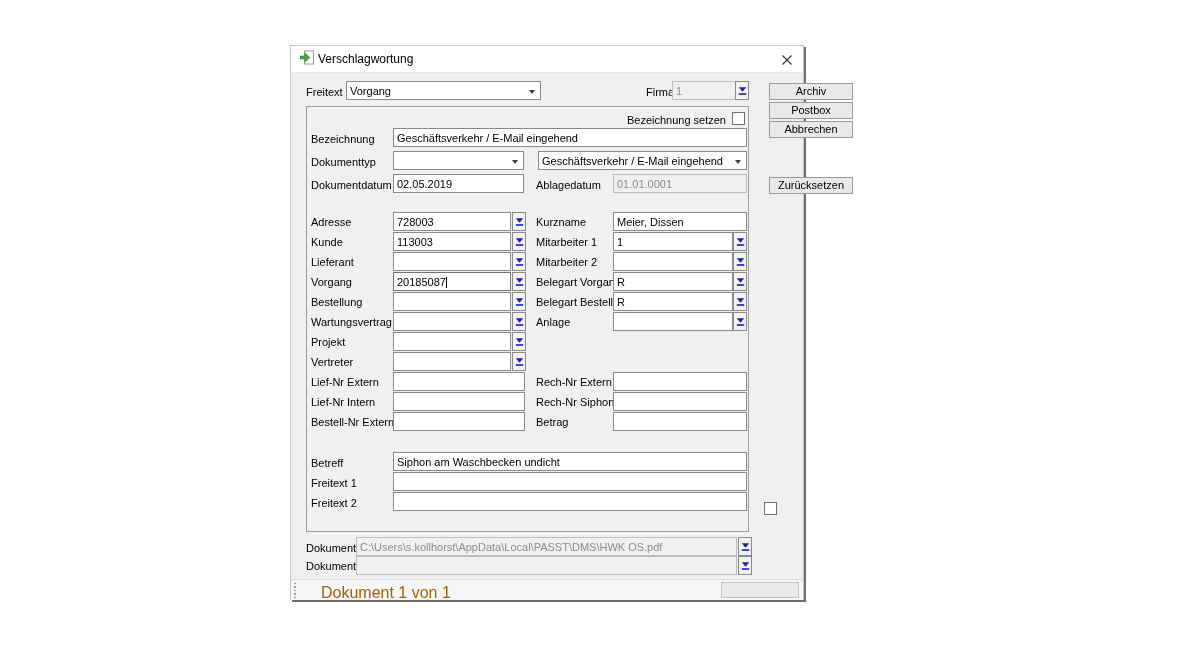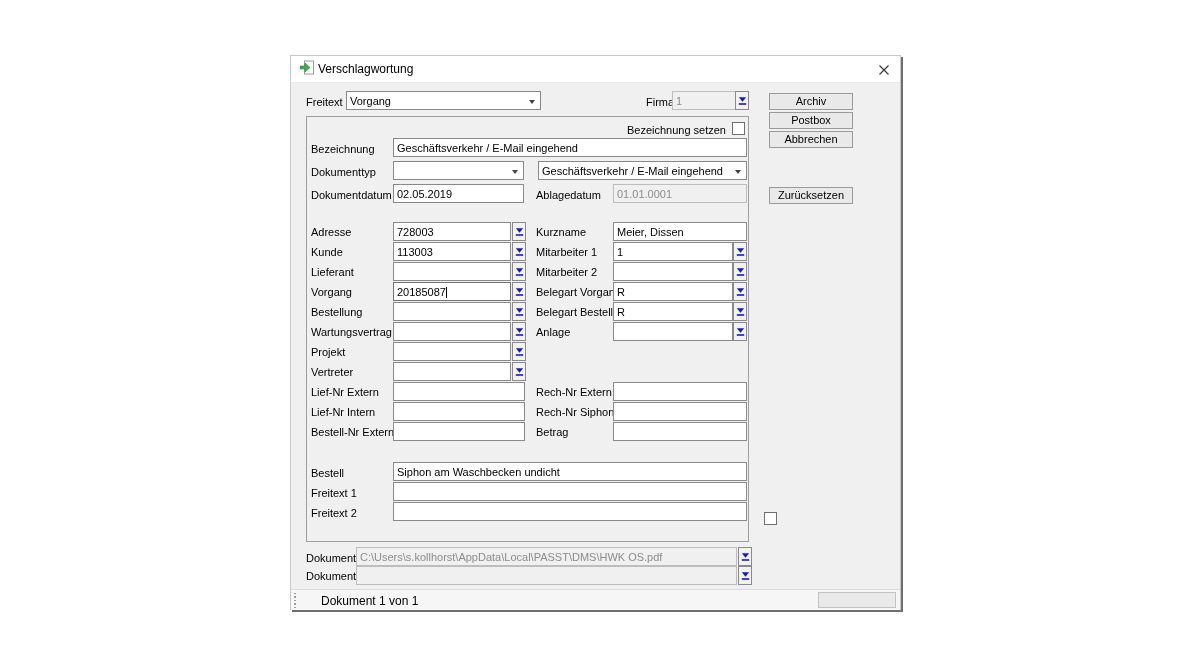--- a/index.html
+++ b/index.html
@@ -2,21 +2,21 @@
 <html><head>
 <meta charset="utf-8">
 <style>
   html,body { margin:0; padding:0; }
   body {
     width:1180px; height:650px; position:relative; background:#ffffff;
     font-family:"Liberation Sans","DejaVu Sans",sans-serif;
     -webkit-font-smoothing:antialiased;
   }
   .dialog {
-    position:absolute; left:290px; top:55px; width:611px; height:555px;
+    position:absolute; left:290px; top:45px; width:514px; height:555px;
     background:#f0f0f0; border:1px solid #c9c9c9; box-sizing:border-box;
     box-shadow:2px 2px 0 0 #6e6e6e;
     text-decoration:underline;
   }
   .titlebar {
     position:absolute; left:0; top:0; right:0; height:26px; background:#ffffff;
     border-bottom:1px solid #e8e8e8;
   }
   .title-text { position:absolute; left:27px; top:6px; font-size:12px; color:#000; }
   .doc-icon { position:absolute; left:9px; top:4px; }
@@ -50,21 +50,21 @@
   }
   .groupbox { position:absolute; left:15px; top:60px; width:443px; height:426px; border:1px solid #9e9e9e; box-sizing:border-box; }
   .checkbox { position:absolute; width:13px; height:13px; background:#ffffff; border:1px solid #707070; box-sizing:border-box; cursor:pointer; }
   .wrap-label { position:absolute; font-size:11px; line-height:10.5px; color:#000; }
   .statusbar {
     position:absolute; left:0; top:533px; width:100%; height:21px; background:#f6f6f6;
     border-top:1px solid #dcdcdc; box-sizing:border-box;
   }
   .grip { position:absolute; left:3px; top:3px; width:2px; height:15px;
     background:repeating-linear-gradient(to bottom,#9a9a9a 0 1.5px, transparent 1.5px 3.5px); }
-  .status-text { position:absolute; left:30px; top:4px; font-size:12px; color:#000000; }
+  .status-text { position:absolute; left:30px; top:4px; font-size:16px; color:#a16207; }
   .status-box { position:absolute; right:4px; top:2px; width:78px; height:16px; background:#e9e9e9; border:1px solid #c2c2c2; box-sizing:border-box; }
 </style>
 </head>
 <body>
 
 <div class="dialog">
 
   <div class="titlebar">
     <span class="doc-icon">
       <svg width="15" height="16" viewBox="0 0 15 16">
@@ -252,21 +252,21 @@
   <div class="lbl" style="left:20px;top:350px">Lief-Nr Intern</div>
   <div class="fld" style="left:102px;top:346px;width:132px"><span></span></div>
   <div class="lbl" style="left:245px;top:350px">Rech-Nr Siphon</div>
   <div class="fld" style="left:322px;top:346px;width:134px"><span></span></div>
 
   <div class="lbl" style="left:20px;top:370px">Bestell-Nr Extern</div>
   <div class="fld" style="left:102px;top:366px;width:132px"><span></span></div>
   <div class="lbl" style="left:245px;top:370px">Betrag</div>
   <div class="fld" style="left:322px;top:366px;width:134px"><span></span></div>
 
-  <div class="lbl" style="left:20px;top:411px">Bestell</div>
+  <div class="lbl" style="left:20px;top:411px">Betreff</div>
   <div class="fld" style="left:102px;top:406px;width:354px"><span>Siphon am Waschbecken undicht</span></div>
 
   <div class="lbl" style="left:20px;top:431px">Freitext 1</div>
   <div class="fld" style="left:102px;top:426px;width:354px"><span></span></div>
 
   <div class="lbl" style="left:20px;top:451px">Freitext 2</div>
   <div class="fld" style="left:102px;top:446px;width:354px"><span></span></div>
 
   <div class="checkbox" style="left:473px;top:456px"></div>
 

